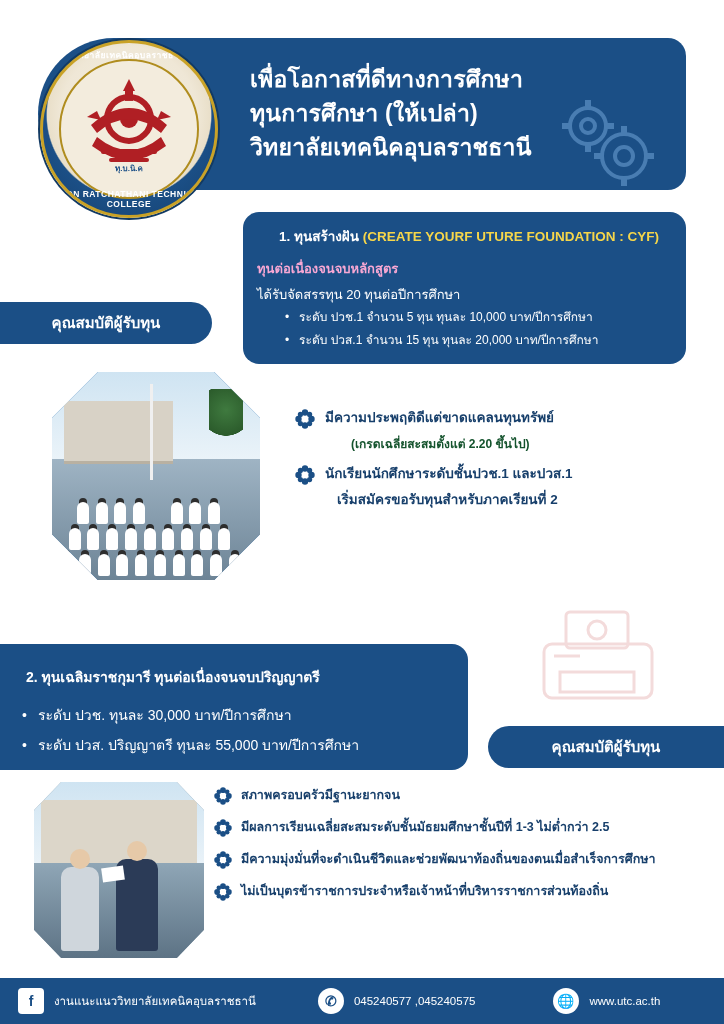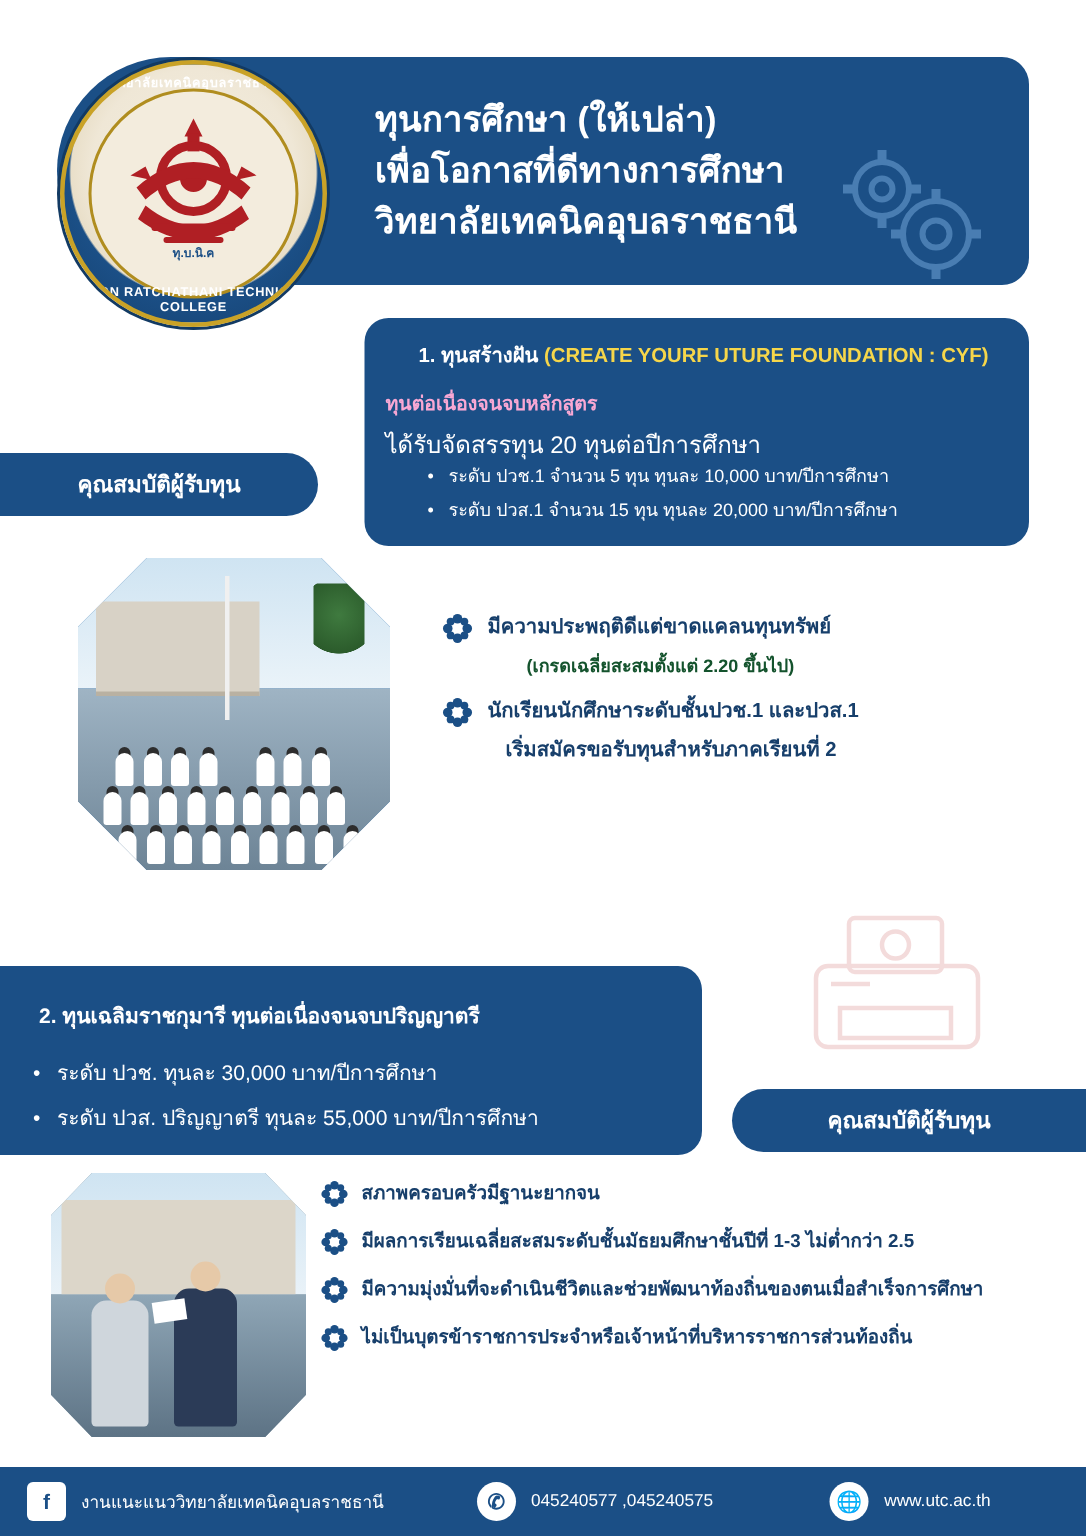--- a/index.html
+++ b/index.html
@@ -113,21 +113,21 @@
     position: absolute;
     left: 14px; top: 46px;
     color: #f9a8d4;
     font-size: 13px;
     font-weight: bold;
   }
   .panel1 .p1-note {
     position: absolute;
     left: 14px; top: 72px;
     color: #ffffff;
-    font-size: 16px;
+    font-size: 13px;
   }
   .panel1 ul {
     position: absolute;
     left: 42px; top: 94px;
     list-style: none;
   }
   .panel1 ul li {
     color: #ffffff;
     font-size: 12px;
     line-height: 23px;
@@ -389,22 +389,22 @@
         <rect x="57" y="29" width="9" height="6"></rect>
         <rect x="73" y="32" width="6" height="10"></rect>
         <rect x="73" y="82" width="6" height="10"></rect>
         <rect x="46" y="59" width="10" height="6"></rect>
         <rect x="96" y="59" width="10" height="6"></rect>
       </g>
     </svg>
   </div>
 
   <div class="header-texts">
+    <div class="header-line l2">เพื่อโอกาสที่ดีทางการศึกษา</div>
     <div class="header-line l1">ทุนการศึกษา (ให้เปล่า)</div>
-    <div class="header-line l2">เพื่อโอกาสที่ดีทางการศึกษา</div>
     <div class="header-line l3">วิทยาลัยเทคนิคอุบลราชธานี</div>
   </div>
 
   <div class="seal">
     <div class="ring-text-top">วิทยาลัยเทคนิคอุบลราชธานี</div>
     <div class="inner-ring"></div>
     <svg class="emblem" viewBox="0 0 96 104">
       <g fill="#b01f24">
         <path d="M48 4 L54 16 L42 16 Z"></path>
         <rect x="44" y="14" width="8" height="12"></rect>

